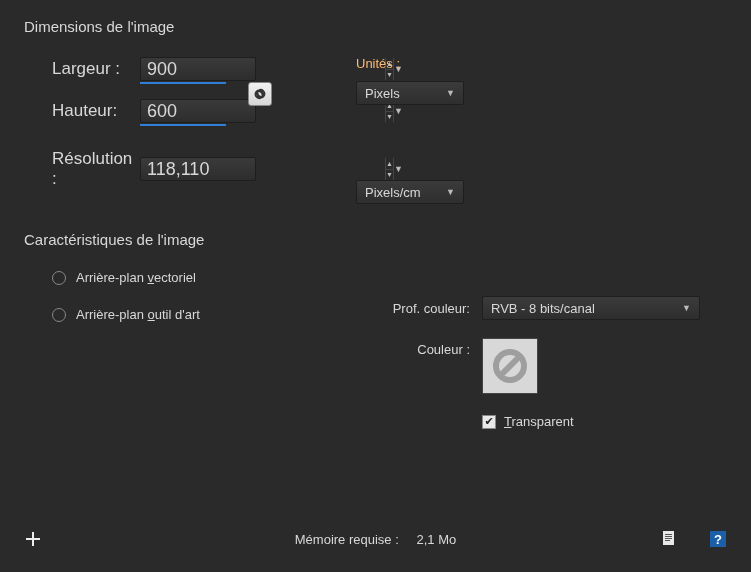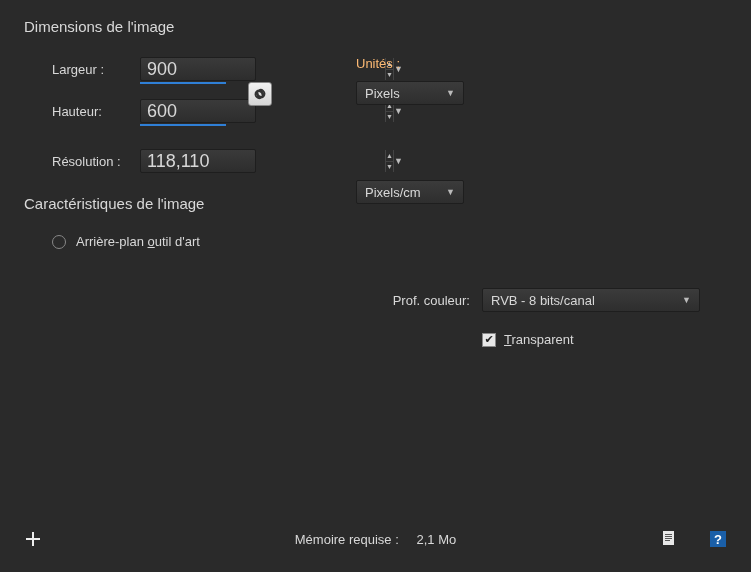--- a/index.html
+++ b/index.html
@@ -25,21 +25,21 @@
   .row {
     display: flex;
     align-items: center;
     margin-bottom: 18px;
     position: relative;
   }
   .indent { padding-left: 28px; }
   .lbl {
     width: 88px;
     color: #d8d8d8;
-    font-size: 13px;
+    font-size: 17px;
   }
   .spin {
     display: flex;
     align-items: stretch;
     width: 116px;
     height: 24px;
     background: linear-gradient(#3a3a3a,#2d2d2d);
     border: 1px solid #1e1e1e;
     border-radius: 2px;
   }
@@ -120,25 +120,25 @@
   .radio-outer{
     width:14px;height:14px;border-radius:50%;
     border:1px solid #888;background:#2a2a2a;
     display:flex;align-items:center;justify-content:center;
     margin-right:10px;
   }
   .radio-outer.sel{background:#e8e8e8;border-color:#e8e8e8;}
   .radio-outer.sel .dot{width:6px;height:6px;border-radius:50%;background:#333;}
   .radio-lbl{color:#d8d8d8;font-size:13px;}
   .radio-lbl .ul{text-decoration:underline;}
-  .char-block{margin-top:22px;}
+  .char-block{margin-top:42px;}
   .feat-right{
     position:absolute;
     left:360px;
-    top:288px;
+    top:296px;
   }
   .fr-row{display:flex;align-items:center;margin-bottom:18px;}
   .fr-lbl{width:110px;text-align:right;margin-right:12px;color:#d8d8d8;font-size:13px;}
   .swatch{
     width:56px;height:56px;
     background:#d8d8d8;
     border:1px solid #444;
     display:flex;align-items:center;justify-content:center;
   }
   .swatch svg{width:40px;height:40px;}
@@ -233,30 +233,43 @@
       <span>Pixels/cm</span>
       <span class="tri">▼</span>
     </div>
   </div>
 
   <div class="char-block">
     <div class="section-title">Caractéristiques de l'image</div>
 
     <div class="radio-row">
       <div class="radio-outer"></div>
+      <div class="radio-lbl">Arrière-plan <span class="ul">v</span>ectoriel</div>
+    </div>
+    <div class="radio-row">
+      <div class="radio-outer"></div>
       <div class="radio-lbl">Arrière-plan <span class="ul">o</span>util d'art</div>
     </div>
   </div>
 
   <div class="feat-right">
     <div class="fr-row">
       <div class="fr-lbl">Prof. couleur:</div>
       <div class="pop wide">
         <span>RVB - 8 bits/canal</span>
         <span class="tri">▼</span>
+      </div>
+    </div>
+    <div class="fr-row" style="align-items:flex-start;">
+      <div class="fr-lbl" style="padding-top:4px;">Couleur :</div>
+      <div class="swatch">
+        <svg viewBox="0 0 40 40">
+          <circle cx="20" cy="20" r="14" fill="none" stroke="#9e9e9e" stroke-width="6"></circle>
+          <line x1="10" y1="30" x2="30" y2="10" stroke="#9e9e9e" stroke-width="6"></line>
+        </svg>
       </div>
     </div>
     <div class="chk-row" style="margin-left:122px;">
       <div class="chk">✔</div>
       <div><span style="text-decoration:underline;">T</span>ransparent</div>
     </div>
   </div>
 
 </div>
 

